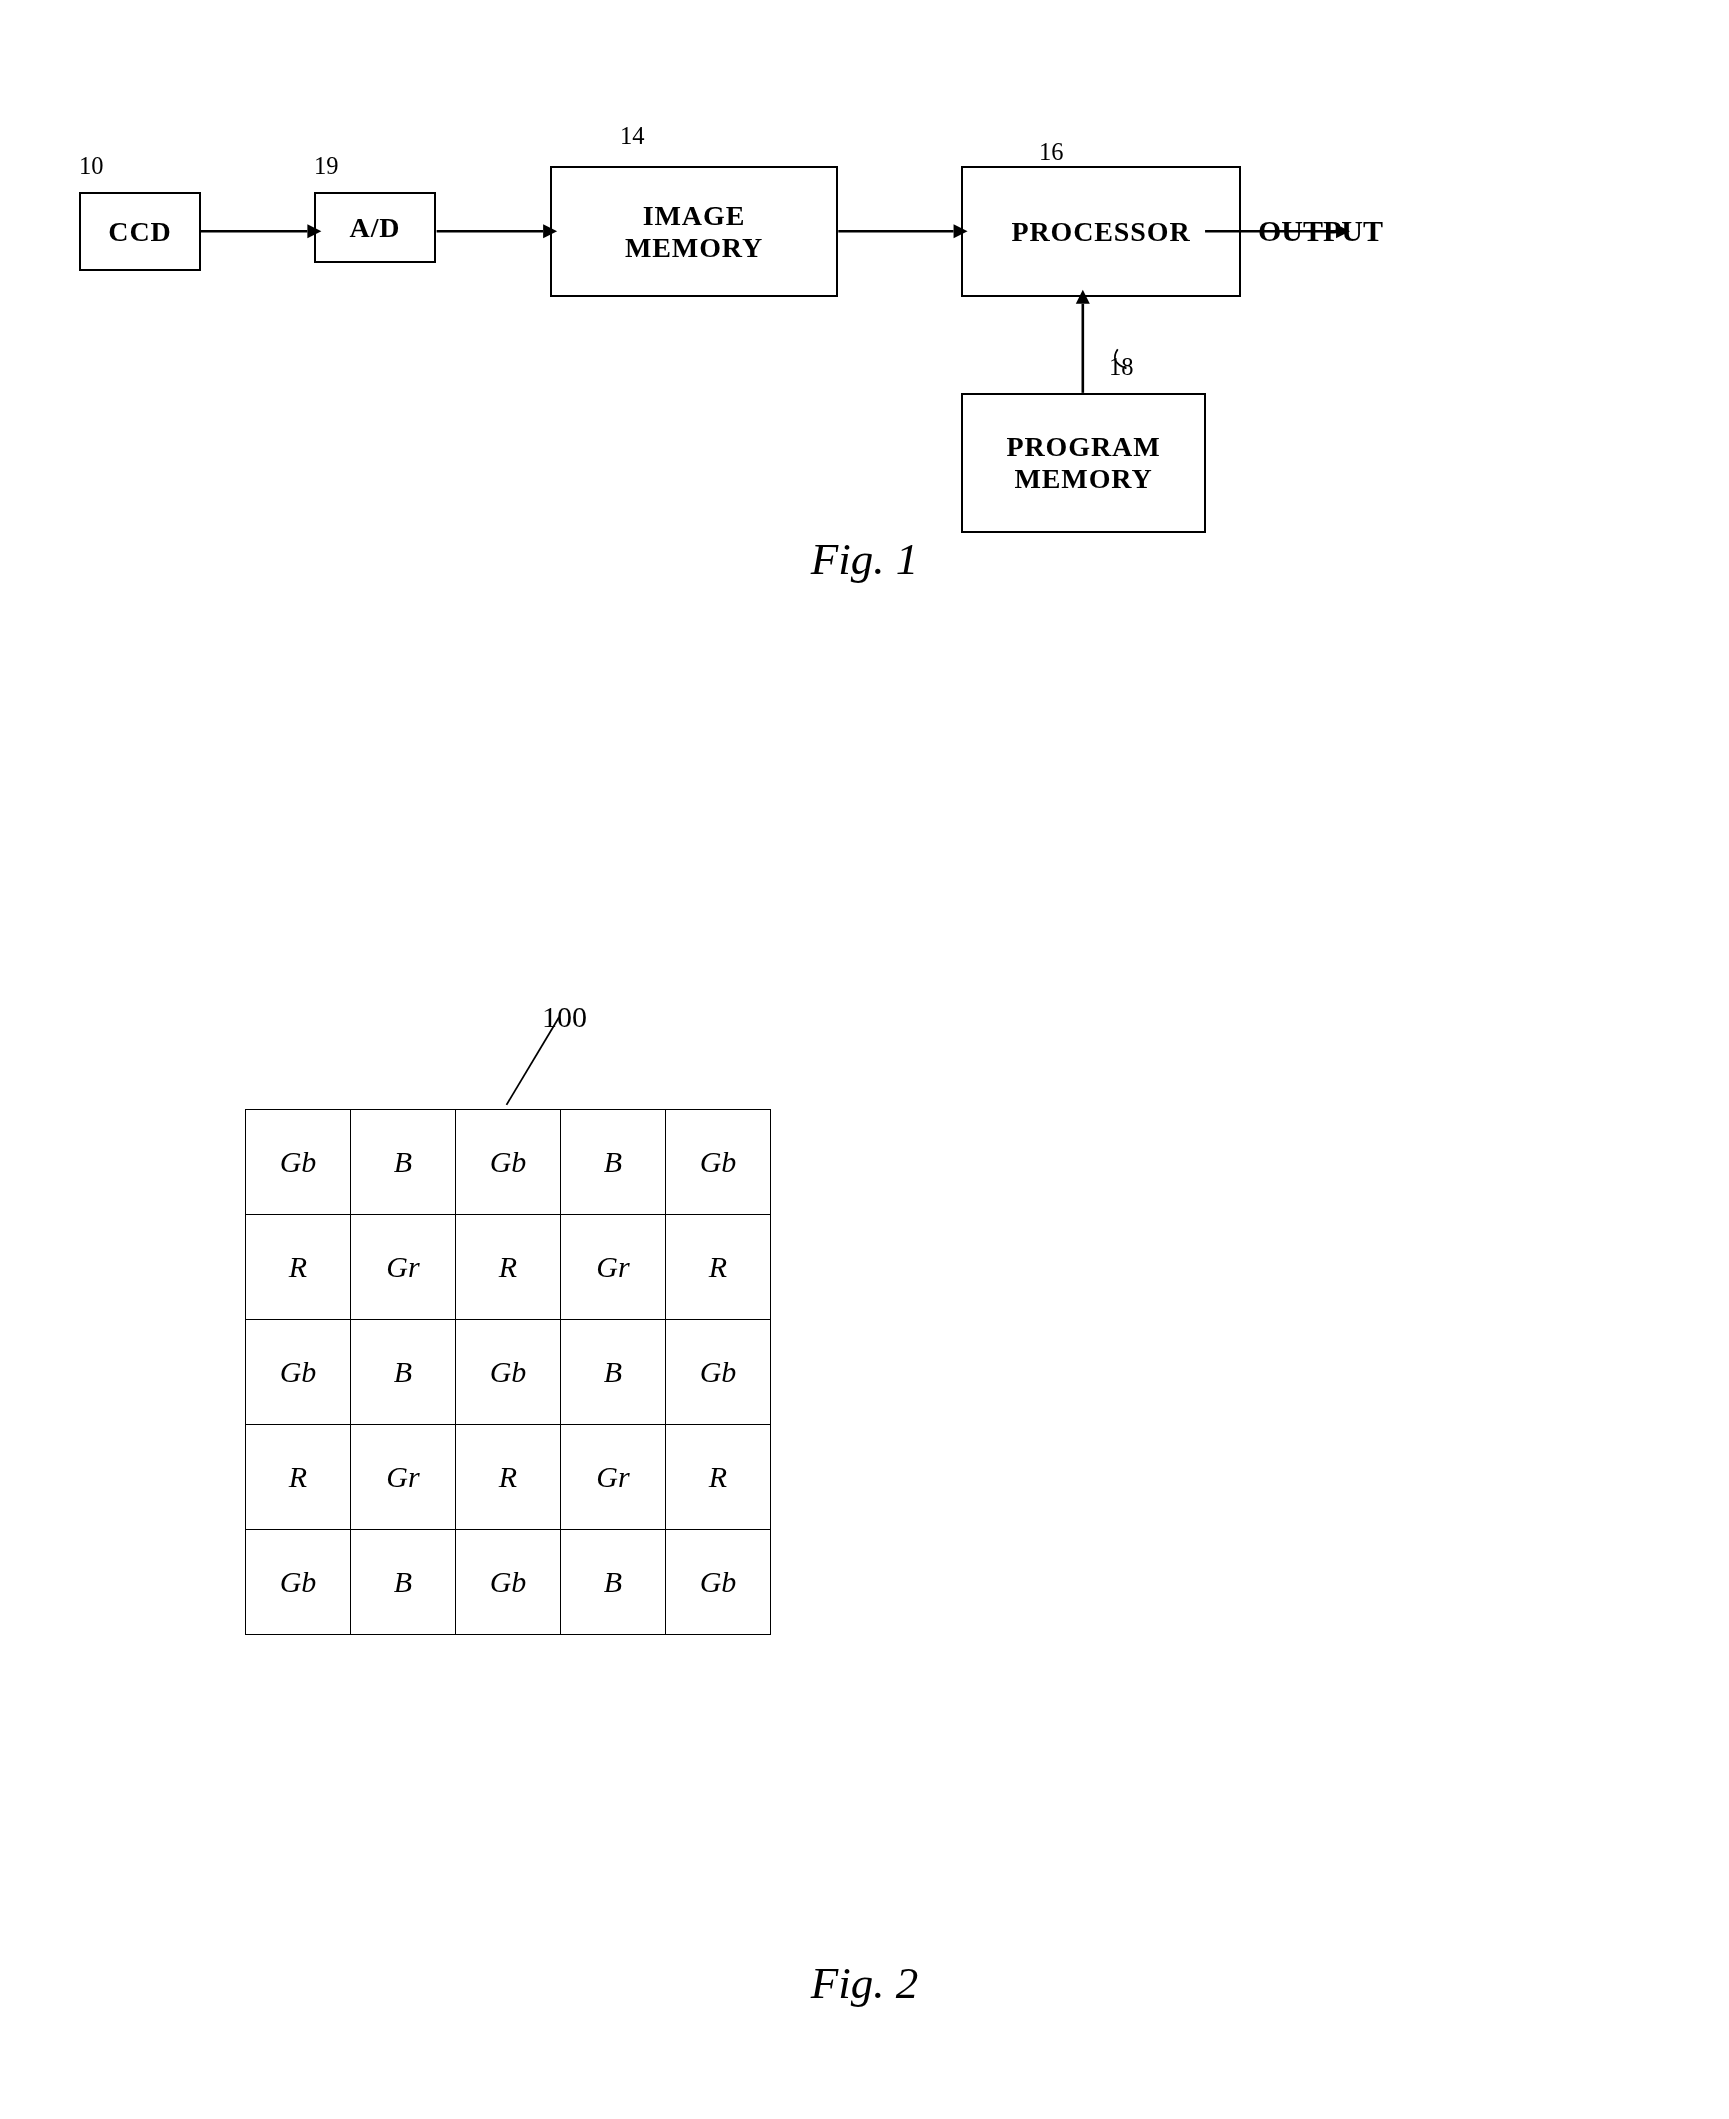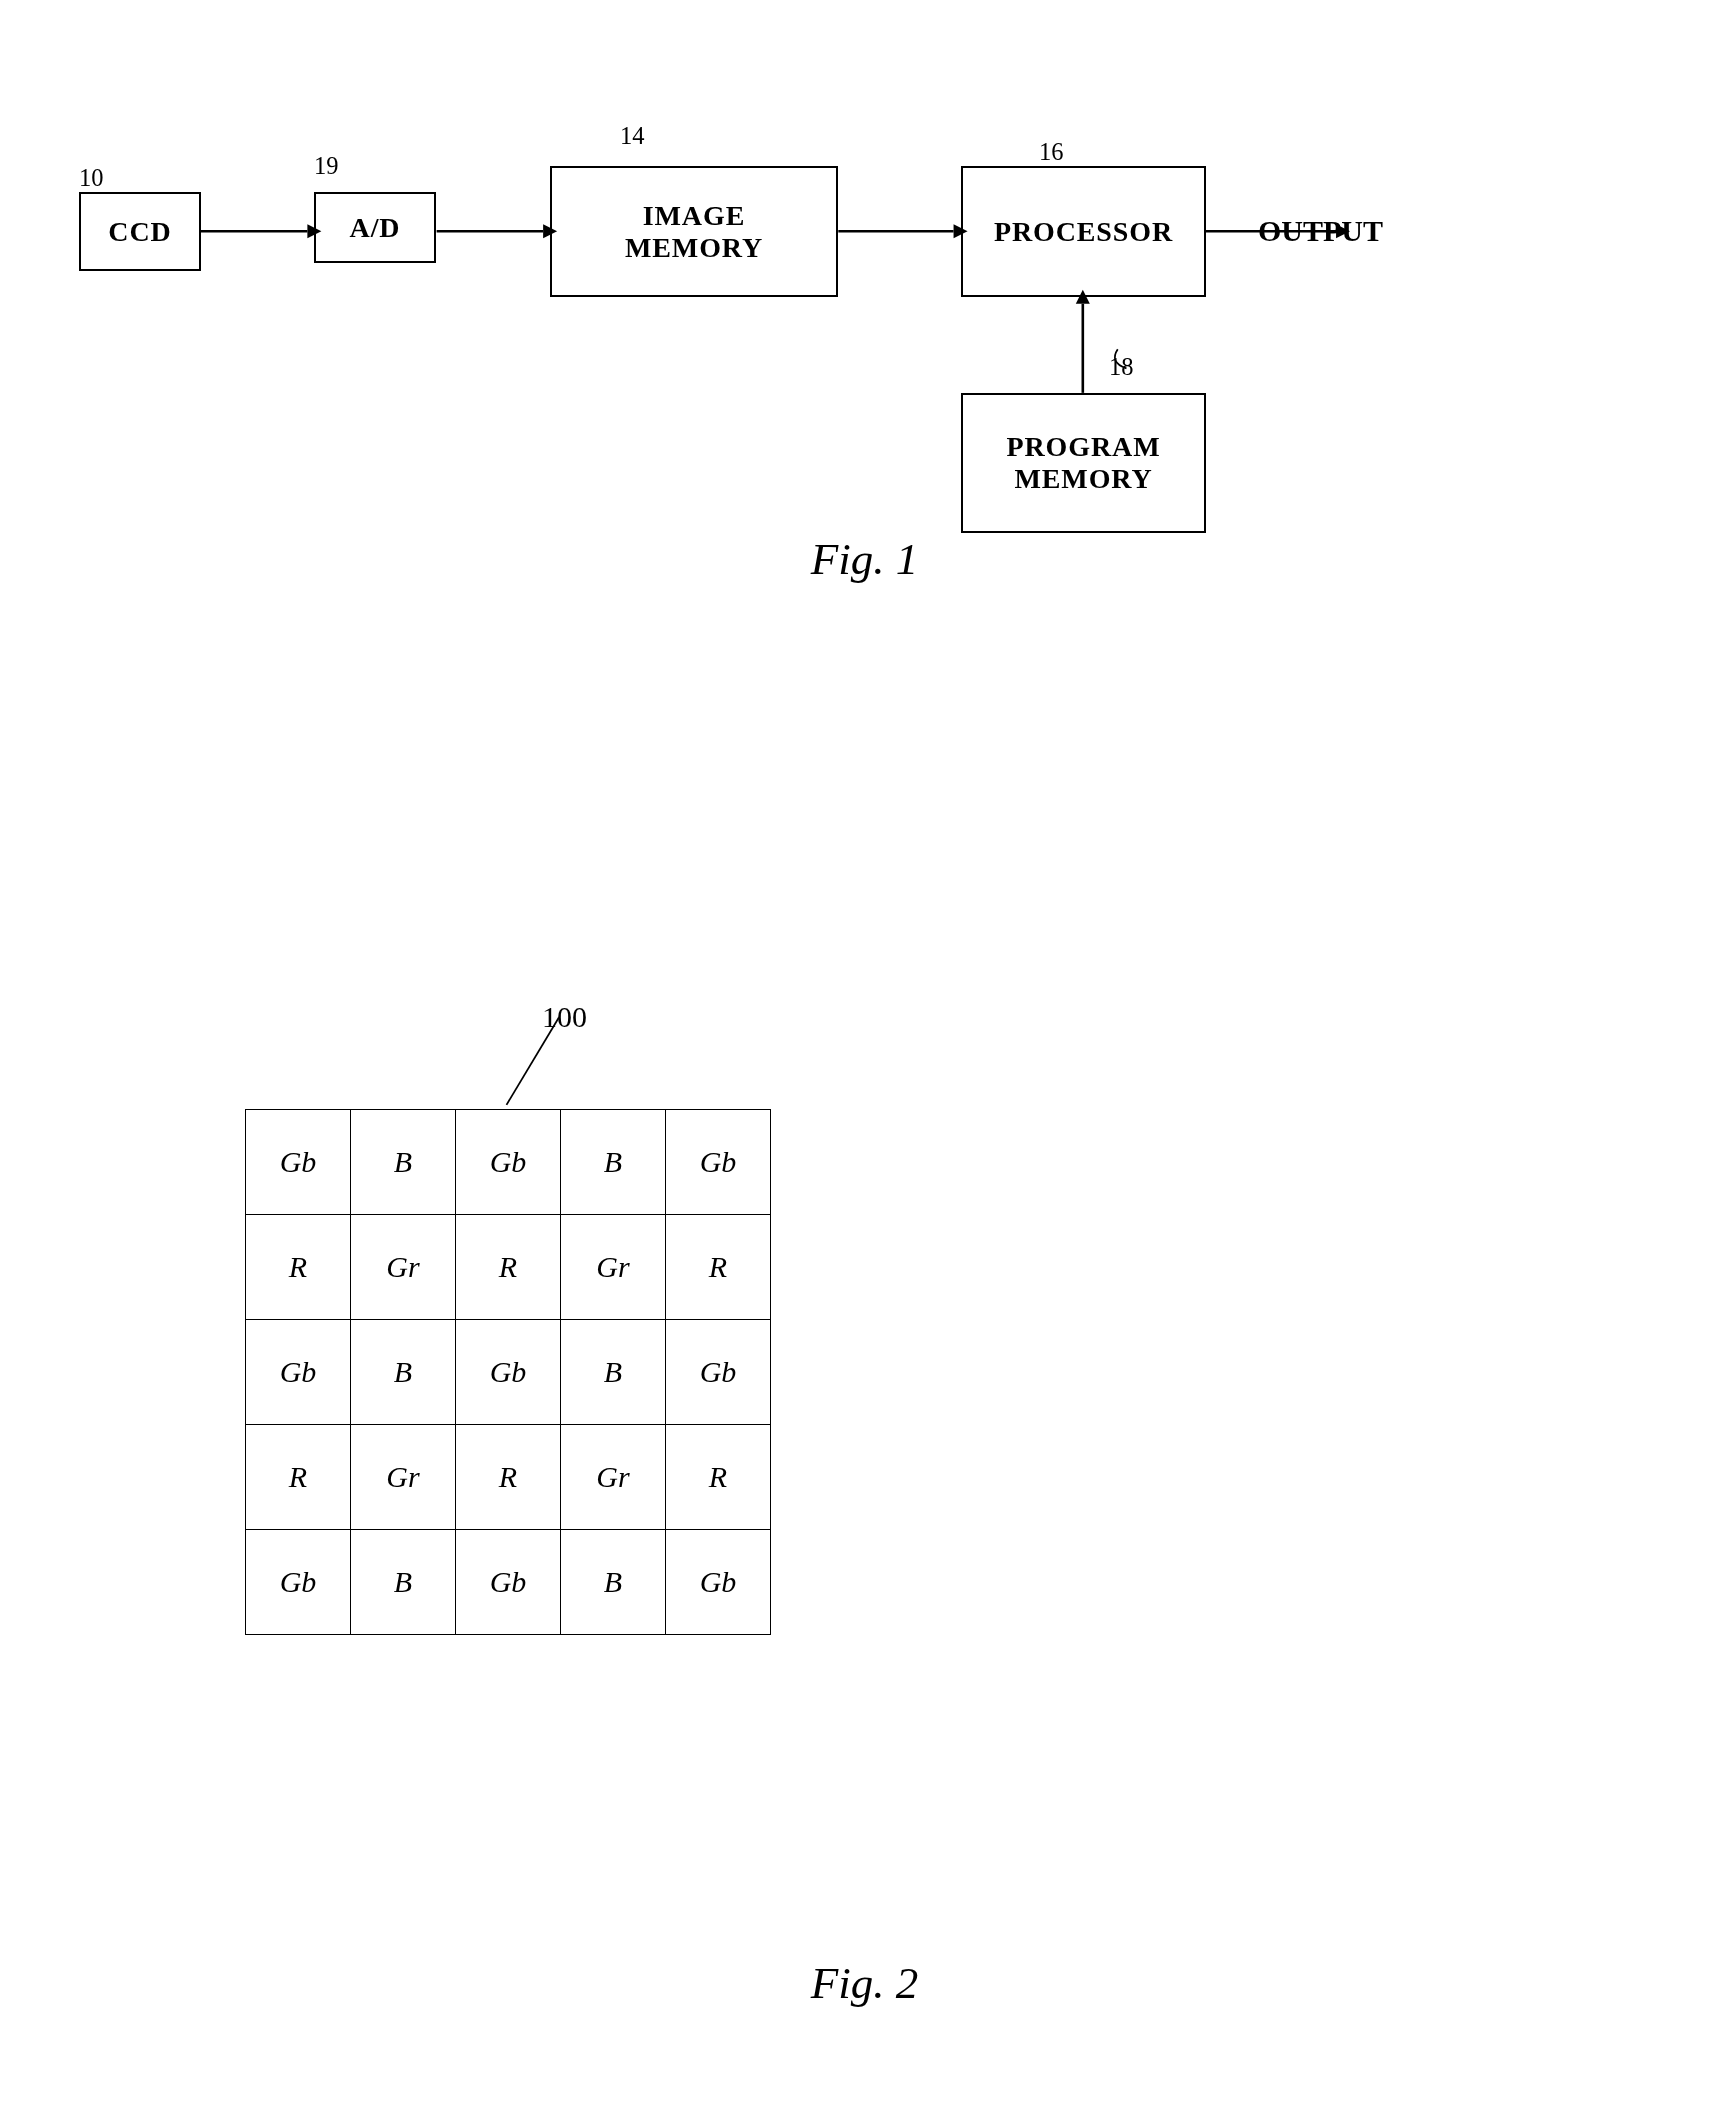--- a/index.html
+++ b/index.html
@@ -42,21 +42,21 @@
     #box-ad {
       left: 314px; top: 140px;
       width: 122px; height: 71px;
     }
     #box-image-memory {
       left: 550px; top: 114px;
       width: 288px; height: 131px;
     }
     #box-processor {
       left: 961px; top: 114px;
-      width: 245px; height: 131px;
+      width: 280px; height: 131px;
     }
     #box-program-memory {
       left: 961px; top: 341px;
       width: 245px; height: 140px;
     }
 
     
     #fig1-svg {
       position: absolute;
       top: 0; left: 0;
@@ -127,21 +127,21 @@
       width: 100%; height: 100%;
       overflow: visible;
       pointer-events: none;
     }
   </style>
 </head>
 <body>
 
 <div id="fig1-container">
 
-  <span class="ref-num" style="left:79px; top:112px;">10</span>
+  <span class="ref-num" style="left:79px; top:100px;">10</span>
   <span class="ref-num" style="left:314px; top:100px;">19</span>
   <span class="ref-num" style="left:620px; top:70px;">14</span>
   <span class="ref-num" style="left:1039px; top:70px;margin-top:16px;">16</span>
   <span class="ref-num" style="left:1109px; top:301px;">18</span>
 
   <div class="diagram-box" id="box-ccd">
     <span>CCD</span>
   </div>
 
   <div class="diagram-box" id="box-ad">

